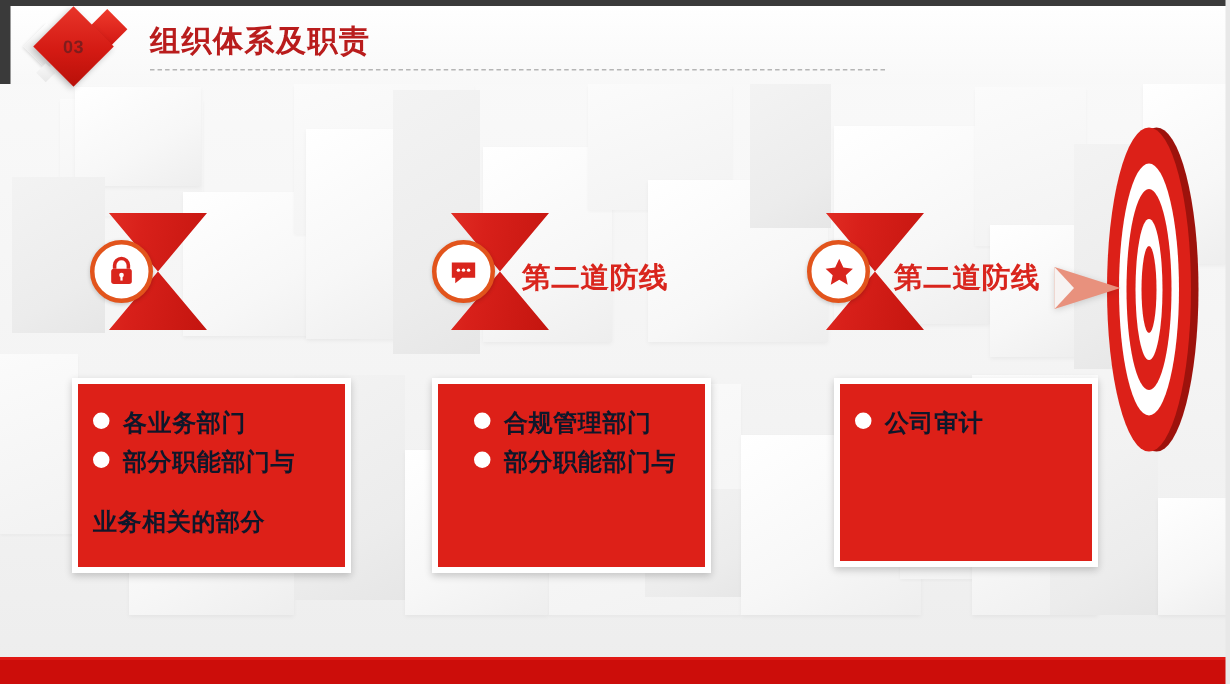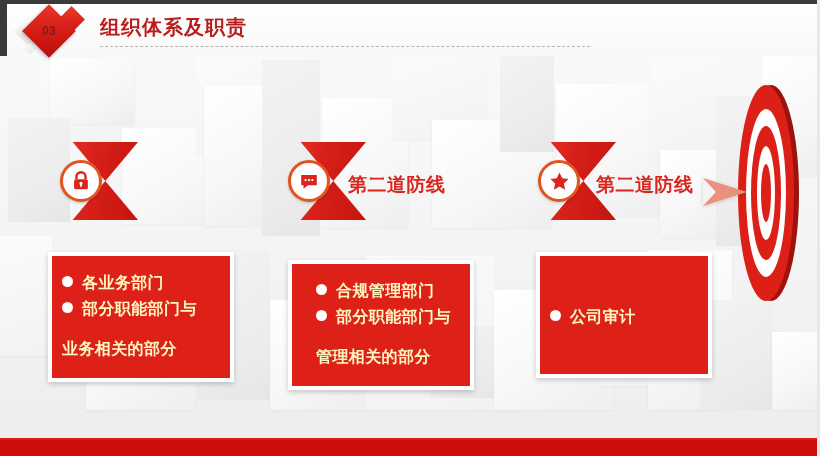--- a/index.html
+++ b/index.html
@@ -145,37 +145,37 @@
   .cbox {
     position: absolute;
     background: #dd2018;
     border: 4px solid #ffffff;
     box-shadow: 0 2px 5px rgba(0,0,0,0.20);
     z-index: 28;
     padding: 14px 8px 10px 10px;
   }
   .cbox-line {
     display: block;
-    color: #fef9c3;
+    color: #0f172a;
     font-size: 16px;
     font-weight: bold;
     line-height: 1.62;
     letter-spacing: .4px;
     white-space: nowrap;
   }
   .cbox-line .bullet {
     display: inline-block;
     width: 11px; height: 11px;
     border-radius: 50%;
     background: #ffffff;
     margin-right: 9px;
     vertical-align: 1px;
   }
   .cbox-cont { margin-left: 0; margin-top: 14px; }
-  .cbox.center-mid { display: flex; align-items: center; }
+  .cbox.center-mid { display: flex; align-items: flex-start; margin-left: 20px; }
 
   
   .target {
     position: absolute;
     left: 735px; top: 82px;
     width: 62px; height: 222px;
     z-index: 22;
   }
   .ring {
     position: absolute;
@@ -321,28 +321,27 @@
   <div class="cbox" style="left:48px; top:252px; width:186px; height:130px;">
     <span class="cbox-line">
       <span class="bullet"></span><span>各业务部门</span>
     </span>
     <span class="cbox-line">
       <span class="bullet"></span><span>部分职能部门与</span>
     </span>
     <span class="cbox-line cbox-cont">业务相关的部分</span>
   </div>
 
-  <div class="cbox" style="left:288px; top:260px; width:186px; height:130px;padding-left:24px;">
+  <div class="cbox" style="left:288px; top:252px; width:186px; height:130px;padding-left:24px;">
     <span class="cbox-line">
       <span class="bullet"></span><span>合规管理部门</span>
     </span>
     <span class="cbox-line">
       <span class="bullet"></span><span>部分职能部门与</span>
     </span>
-    <span class="cbox-line cbox-cont">管理相关的部分</span>
   </div>
 
   <div class="cbox center-mid" style="left:536px; top:252px; width:176px; height:126px;">
     <span class="cbox-line">
       <span class="bullet"></span><span>公司审计</span>
     </span>
   </div>
 
   <div class="bottom-bar">
     <div class="bottom-bar-hl"></div>

